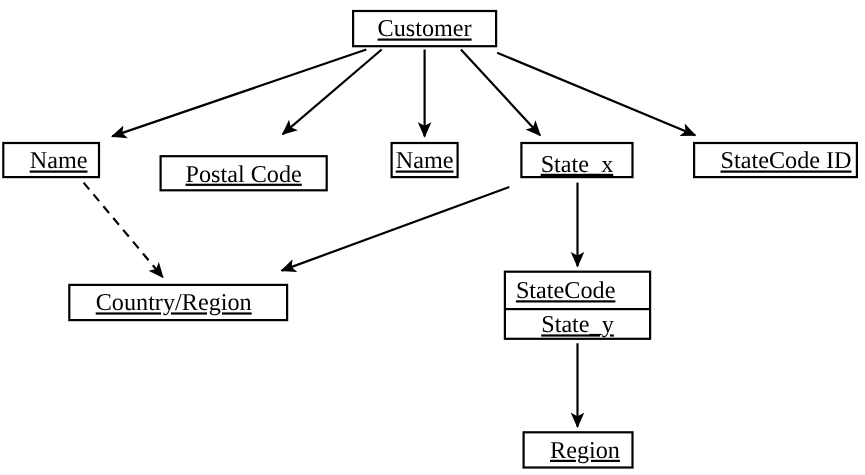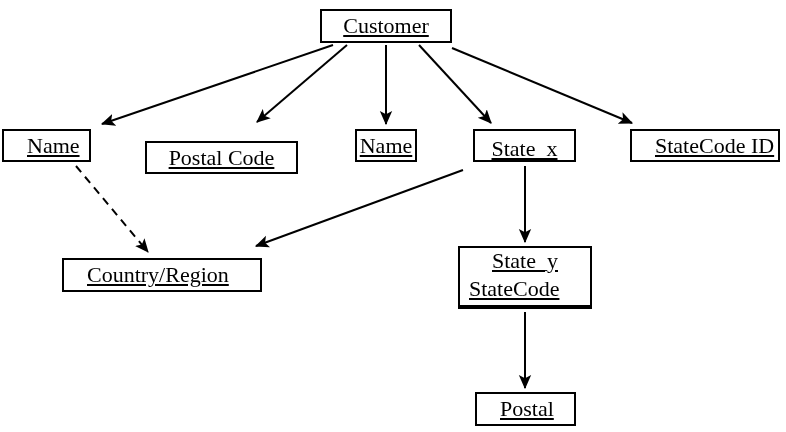--- a/index.html
+++ b/index.html
@@ -115,25 +115,25 @@
       <div class="node align-center" style="left: 473px; top: 129px; width: 103px; height: 33px; border-color: rgb(0, 0, 0); align-items: flex-end;">
         <span class="node-label">State_x</span>
       </div>
       <div class="node align-left" style="left: 630px; top: 129px; width: 150px; height: 33px; border-color: rgb(0, 0, 0);">
         <span class="node-label">StateCode ID</span>
       </div>
       <div class="node align-left" style="left: 62px; top: 258px; width: 200px; height: 34px; border-color: rgb(0, 0, 0);">
         <span class="node-label">Country/Region</span>
       </div>
       <div class="node align-left" style="left: 475px; top: 392px; width: 101px; height: 34px; border-color: rgb(0, 0, 0);">
-        <span class="node-label">Postal</span>
+        <span class="node-label">Region</span>
       </div>
       <div class="node-compound" style="left: 458px; top: 246px; width: 134px; height: 63px; border-color: rgb(0, 0, 0);">
+        <div class="compartment compartment-top" style="height: 34px; border-bottom-color: rgb(0, 0, 0);">
+          <span class="node-label">StateCode</span>
+        </div>
         <div class="compartment compartment-bottom" style="flex: 1 1 0%;">
           <span class="node-label">State_y</span>
-        </div>
-        <div class="compartment compartment-top" style="height: 34px; border-bottom-color: rgb(0, 0, 0);">
-          <span class="node-label">StateCode</span>
         </div>
       </div>
     </div>
 
 </div>
 
 </body></html>

